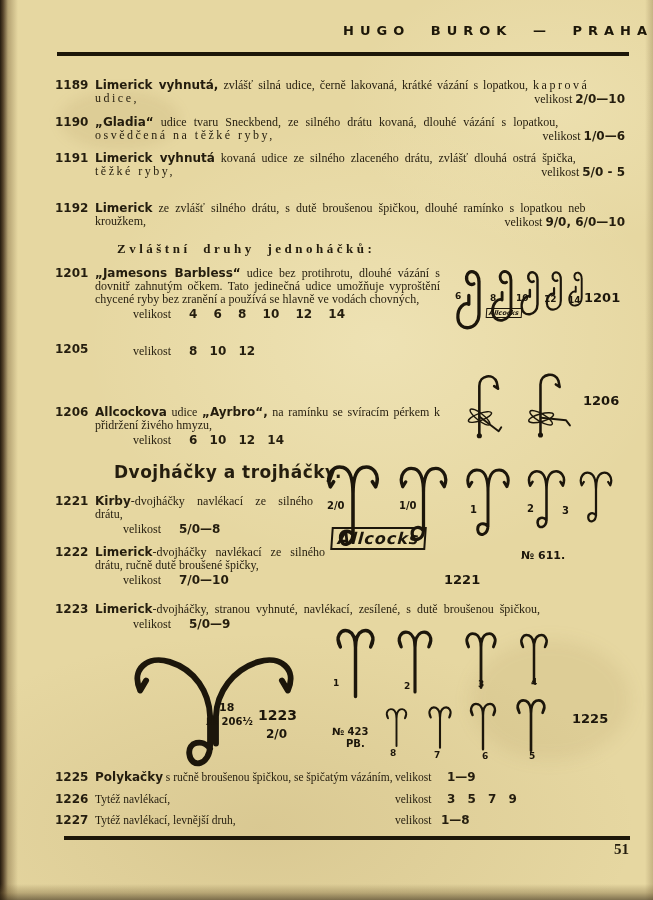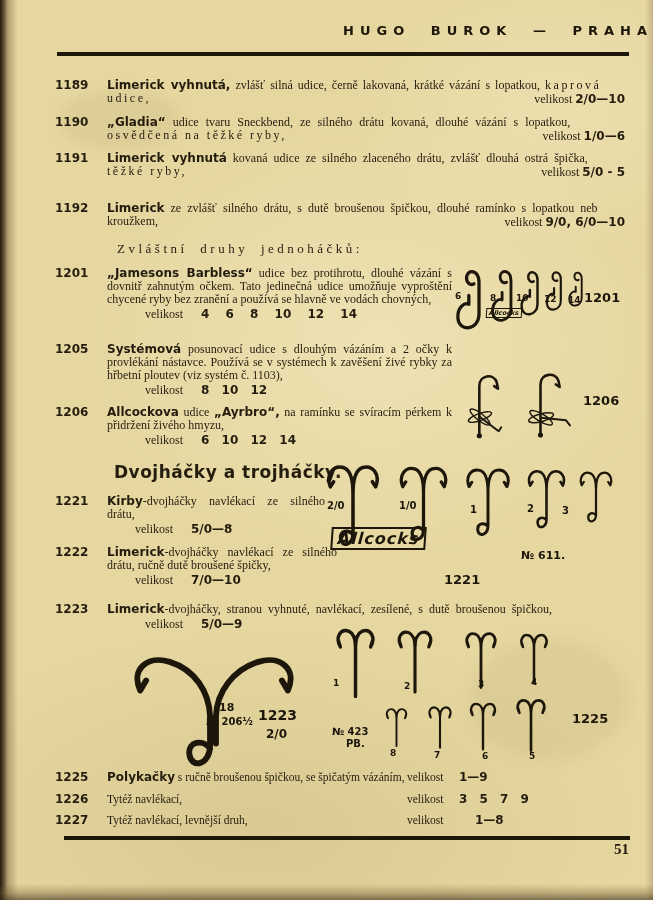--- a/index.html
+++ b/index.html
@@ -21,21 +21,21 @@
     background:linear-gradient(270deg,rgba(120,98,58,0.30),rgba(120,98,58,0));}
   .stain{position:absolute;border-radius:50%;pointer-events:none;}
 
   .hdr{position:absolute;top:23px;left:0;width:100%;text-align:right;
     font-family:"DejaVu Sans",sans-serif;font-weight:700;font-size:13px;
     letter-spacing:6px;word-spacing:10px;color:#1d1709;}
   .rule{position:absolute;background:#1d1709;}
 
   .entry{position:absolute;left:55px;width:570px;font-size:12px;line-height:13px;}
   .num{position:absolute;left:0;top:0;font-family:"DejaVu Sans",sans-serif;font-weight:700;font-size:12px;}
-  .content{margin-left:52px;position:relative;}
+  .content{margin-left:40px;position:relative;}
   .line{white-space:nowrap;}
   b.lead{font-family:"DejaVu Sans",sans-serif;font-weight:700;font-size:12px;}
   .sp{letter-spacing:2.5px;}
   .just{text-align:justify;}
   .vel{position:absolute;right:0;bottom:-1px;white-space:nowrap;}
   .vel b, .vnums{font-family:"DejaVu Sans",sans-serif;font-weight:700;font-size:12px;}
   .vel-line{margin-top:2px;white-space:nowrap;}
   .vlabel{margin-left:38px;}
   .vlabel.small{margin-left:28px;}
   .vnums{margin-left:18px;}
@@ -94,34 +94,33 @@
 
   <div class="entry" style="top:202px;">
     <span class="num">1192</span>
     <div class="content">
       <div class="line" style="word-spacing:3px;"><b class="lead">Limerick</b><span> ze zvlášť silného drátu, s dutě broušenou špičkou, dlouhé ramínko s lopatkou neb</span></div>
       <div class="line">kroužkem,</div>
       <span class="vel"><span>velikost</span> <b>9/0, 6/0—10</b></span>
     </div>
   </div>
 
-  <div class="h1-heading" style="top:241px;">Zvláštní druhy jednoháčků:</div>
+  <div class="h1-heading" style="top:241px;font-weight:bold;">Zvláštní druhy jednoháčků:</div>
 
   <div class="entry" style="top:267px;">
     <span class="num">1201</span>
     <div class="content" style="width:345px;">
       <div class="just"><b class="lead">„Jamesons Barbless“</b><span> udice bez protihrotu, dlouhé vázání s dovnitř zahnutým očkem. Tato jedinečná udice umožňuje vyproštění chycené ryby bez zranění a používá se hlavně ve vodách chovných,</span></div>
       <div class="vel-line"><span class="vlabel">velikost</span><span class="vnums ws12">4 6 8 10 12 14</span></div>
     </div>
   </div>
 
   <div class="entry" style="top:343px;">
     <span class="num">1205</span>
     <div class="content" style="width:345px;">
-      <div class="just"><b class="lead">Systémová</b><span> posunovací udice s dlouhým vázáním a 2 očky k provlékání nástavce. Používá se v systémech k zavěšení živé rybky za hřbetní ploutev (viz systém č. 1103),</span></div>
       <div class="vel-line"><span class="vlabel">velikost</span><span class="vnums ws8">8 10 12</span></div>
     </div>
   </div>
 
   <div class="entry" style="top:406px;">
     <span class="num">1206</span>
     <div class="content" style="width:345px;">
       <div class="just"><b class="lead">Allcockova</b><span> udice </span><b class="lead">„Ayrbro“,</b><span> na ramínku se svíracím pérkem k přidržení živého hmyzu,</span></div>
       <div class="vel-line"><span class="vlabel">velikost</span><span class="vnums ws8">6 10 12 14</span></div>
     </div>
@@ -167,21 +166,21 @@
       <span>Tytéž navlékací,</span>
       <span style="position:absolute;left:300px;top:0;">velikost</span>
       <span class="vnums ws8" style="position:absolute;left:352px;top:0;margin:0;">3 5 7 9</span>
     </div>
   </div>
   <div class="entry" style="top:814px;">
     <span class="num">1227</span>
     <div class="content" style="font-size:11.5px;">
       <span>Tytéž navlékací, levnější druh,</span>
       <span style="position:absolute;left:300px;top:0;">velikost</span>
-      <span class="vnums ws8" style="position:absolute;left:368px;top:0;margin:0;">1—8</span>
+      <span class="vnums ws8" style="position:absolute;left:346px;top:0;margin:0;">1—8</span>
     </div>
   </div>
 
   <div class="rule" style="top:836px;left:64px;width:566px;height:4px;"></div>
   <div class="pagenum">51</div>
 
   <svg width="0" height="0" style="position:absolute;">
     <defs>
       <g id="hook-single">
         <path d="M41 28 C41 11 26 9 24 20 C23 28 29 33 34 30 M41 26 L41 72 C41 94 13 97 12 77 C11 63 21 55 27 58 L27 46" stroke-width="4.5"></path>

